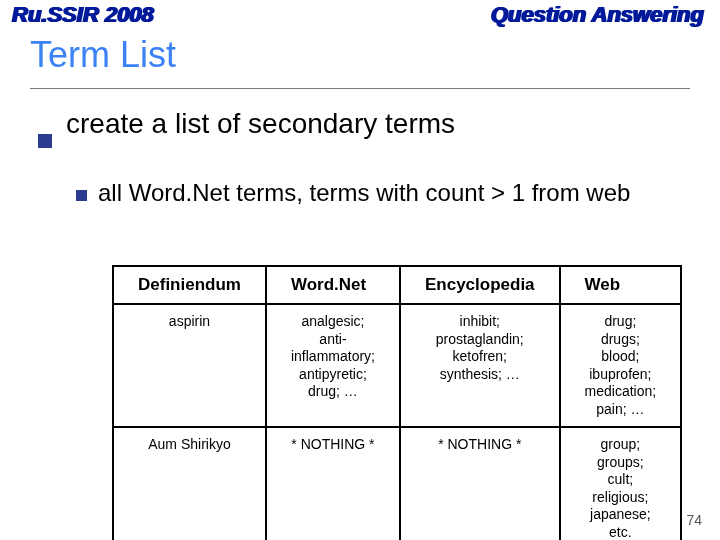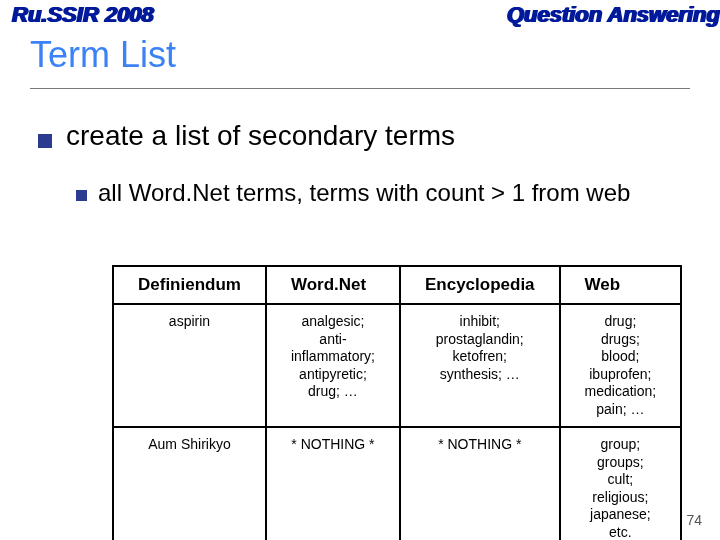--- a/index.html
+++ b/index.html
@@ -21,21 +21,21 @@
     font-weight: 900;
     font-style: italic;
     font-size: 22px;
     color: #001a9a;
     text-shadow: 1px 0 #001a9a, -1px 0 #001a9a;
     letter-spacing: 0px;
   }
   .header-right {
     position: absolute;
     top: 2px;
-    right: 0;
+    right: 16px;
     font-family: "Arial Black", Arial, sans-serif;
     font-weight: 900;
     font-style: italic;
     font-size: 22px;
     color: #001a9a;
     text-shadow: 1px 0 #001a9a, -1px 0 #001a9a;
   }
   .title {
     position: absolute;
     top: 34px;
@@ -55,21 +55,21 @@
   .bullet1 {
     position: absolute;
     top: 134px;
     left: 38px;
     width: 14px;
     height: 14px;
     background: #2b3b8f;
   }
   .text1 {
     position: absolute;
-    top: 120px;
+    top: 108px;
     left: 66px;
     font-family: "Tahoma", Verdana, sans-serif;
     font-size: 28px;
   }
   .bullet2 {
     position: absolute;
     top: 190px;
     left: 76px;
     width: 11px;
     height: 11px;

